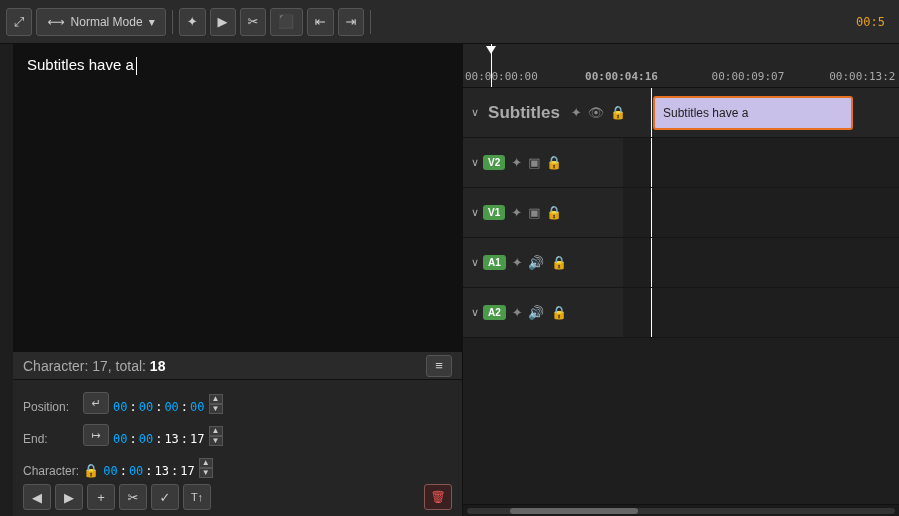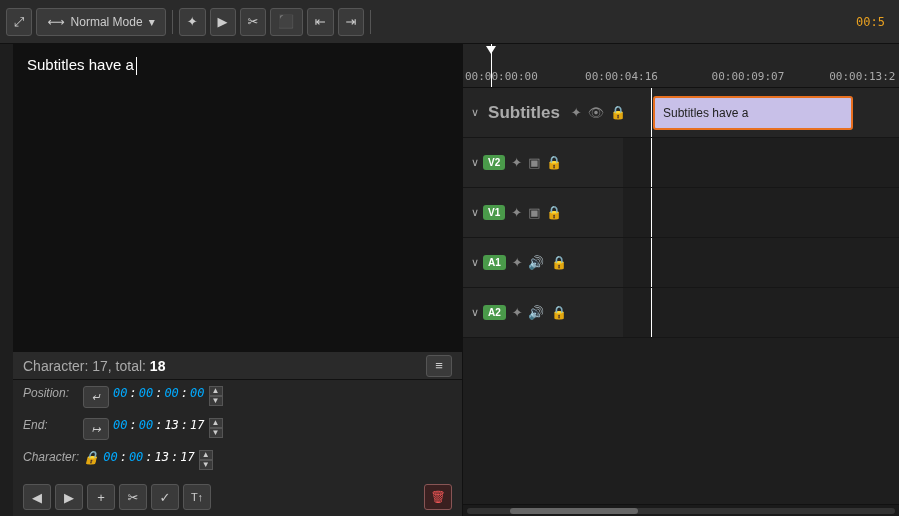--- a/index.html
+++ b/index.html
@@ -136,24 +136,23 @@
     }
 
     .bottom-controls {
       background: #252525;
       border-top: 1px solid #111;
       padding: 6px 10px;
     }
 
     .time-row {
       display: flex;
-      align-items: flex-start;
+      align-items: flex-end;
       height: 28px;
       margin-bottom: 4px;
-      font-style: italic;
     }
     .time-label {
       width: 60px;
       color: #aaa;
       font-size: 12px;
     }
     .time-icon-btn {
       background: #3a3a3a;
       border: 1px solid #555;
       color: #ccc;
@@ -471,21 +470,21 @@
       </div>
     </div>
   </div>
 
   <div class="right-panel">
 
     <div class="timeline-header">
       <div class="timeline-ruler">
         <div style="position:relative; width:100%; height:100%;">
           <span class="ruler-time" style="left: 2px;">00:00:00:00</span>
-          <span class="ruler-time" style="left: 28%;">00:00:04:16</span>
+          <span class="ruler-time" style="left: 28%; font-weight: bold;">00:00:04:16</span>
           <span class="ruler-time" style="left: 57%;">00:00:09:07</span>
           <span class="ruler-time" style="left: 84%;">00:00:13:2</span>
 
           <div style="position:absolute; left: 28px; top:0; bottom:0; width:1px; background:#fff; z-index:5;">
             <div style="position:absolute; top:2px; left:-5px; width:10px; height:8px; background:#fff; clip-path: polygon(50% 100%, 0 0, 100% 0);"></div>
           </div>
         </div>
       </div>
     </div>
 

